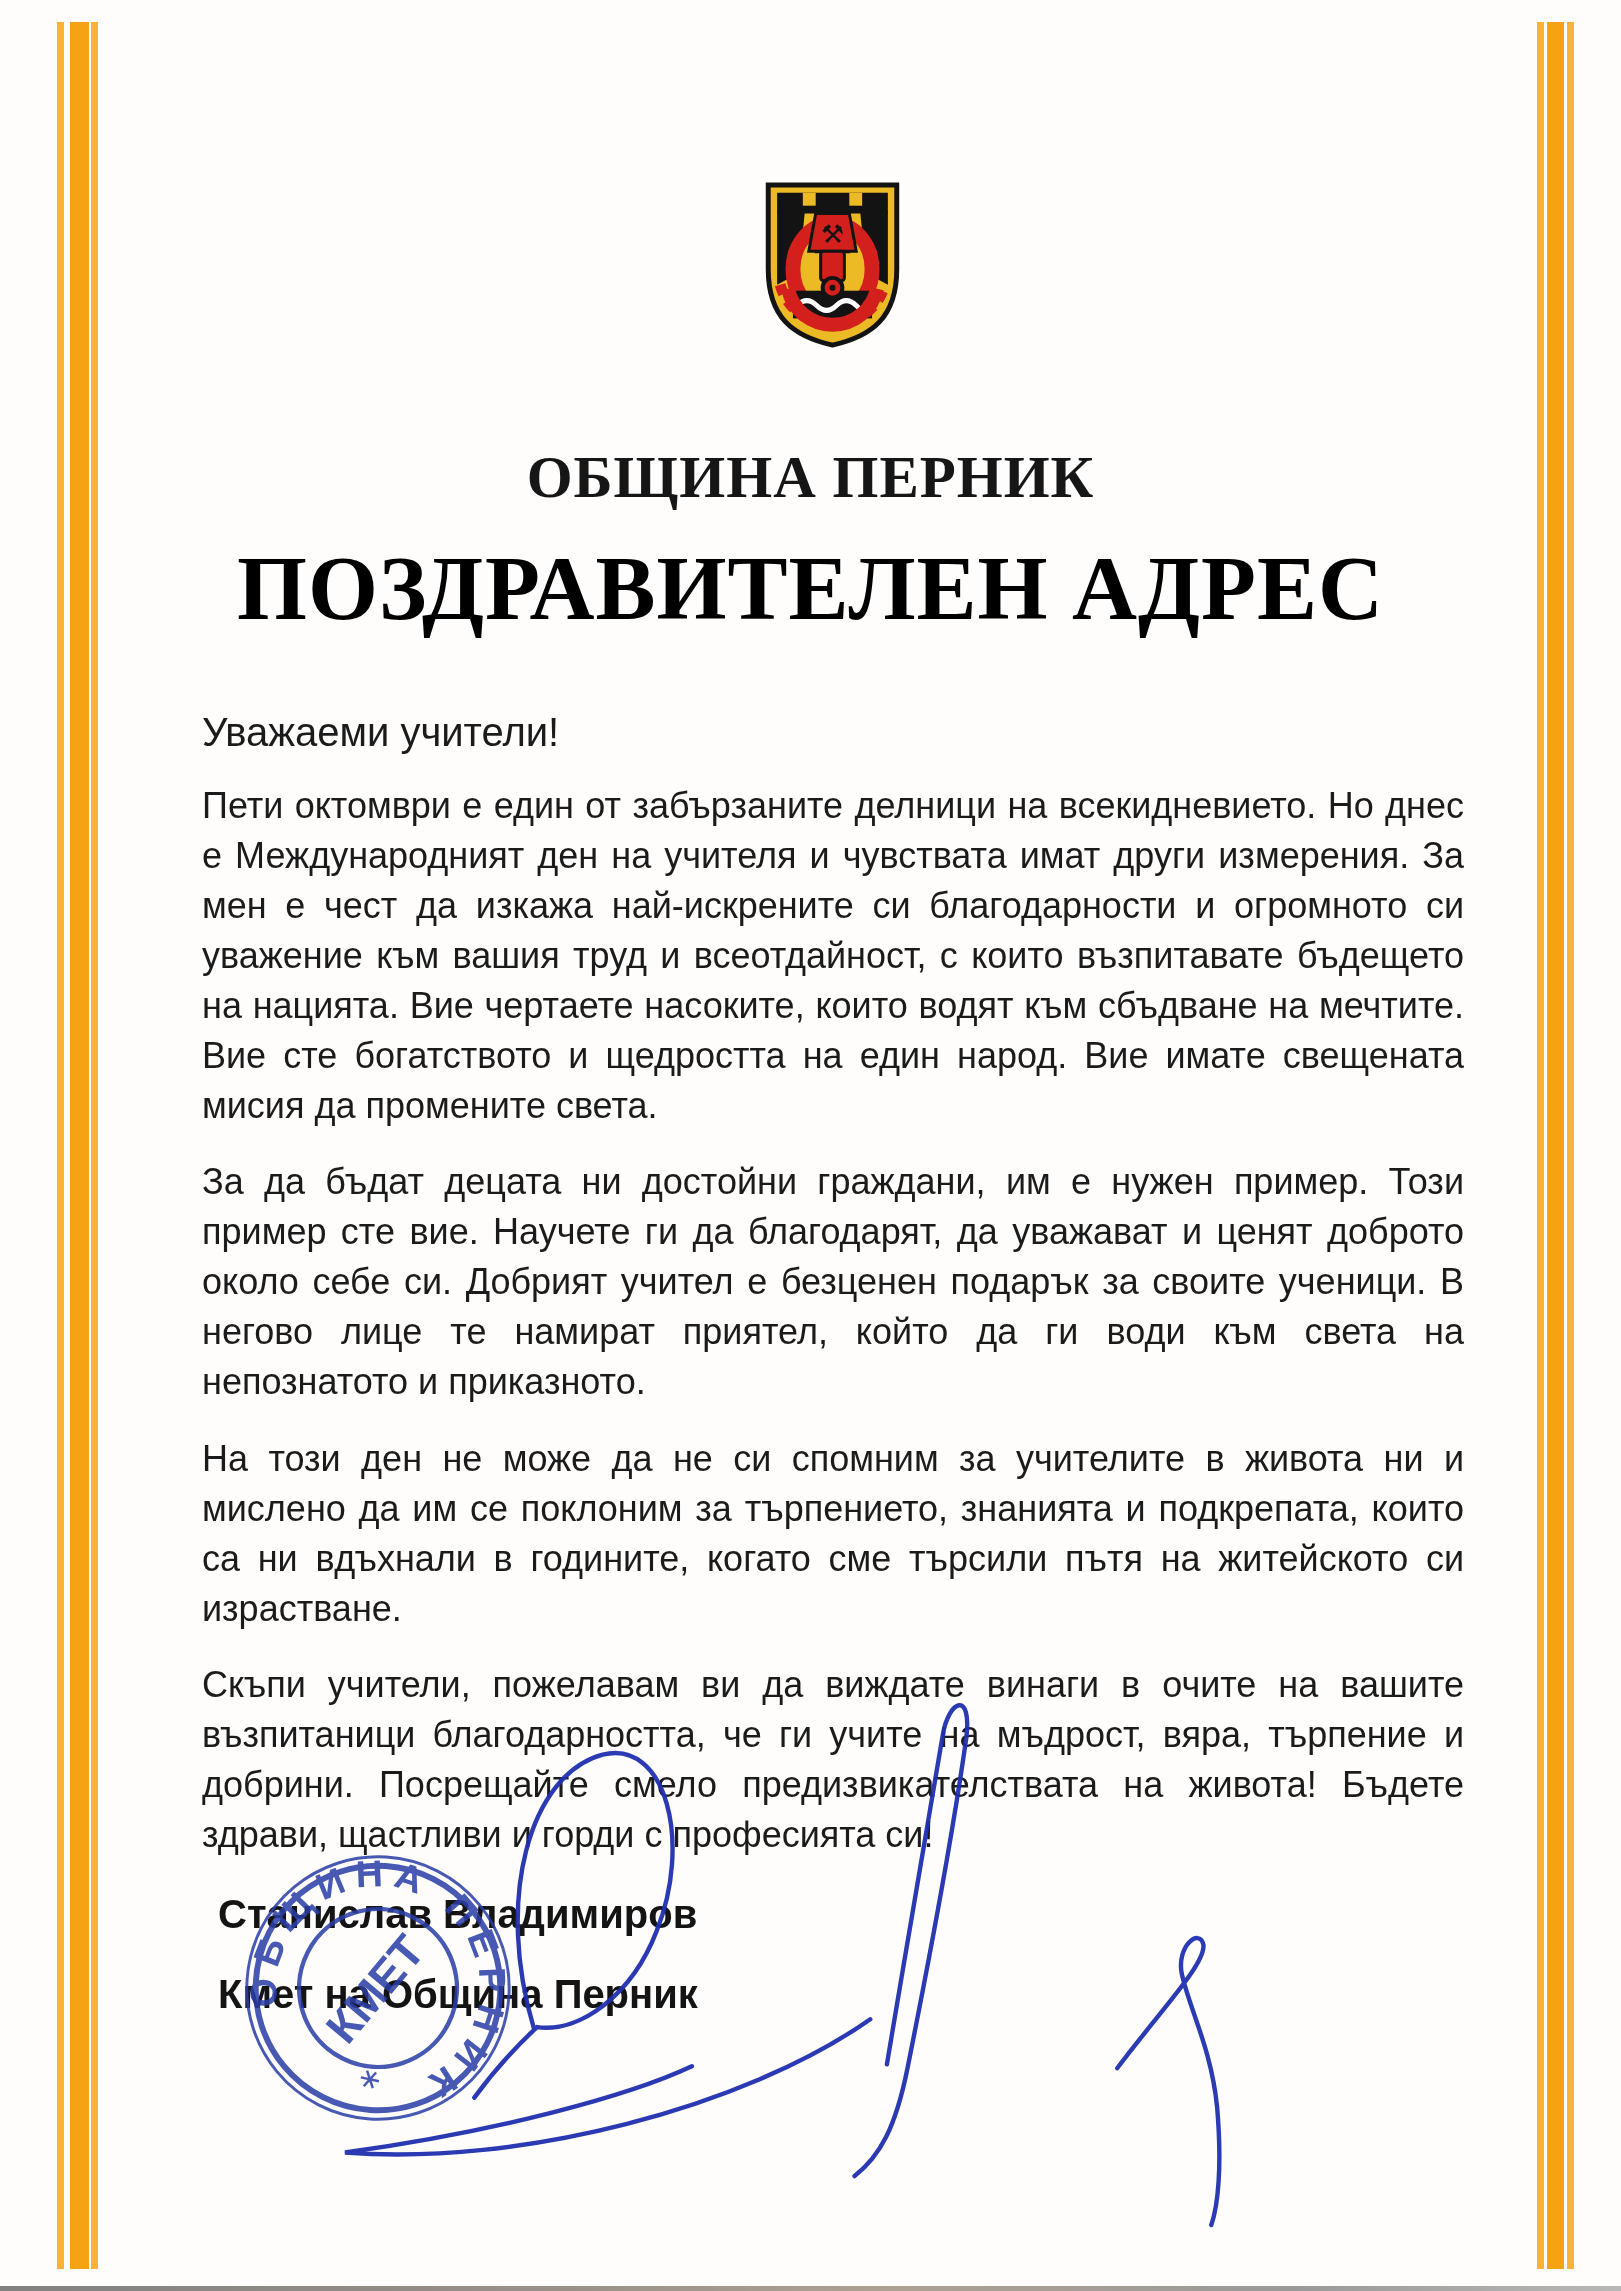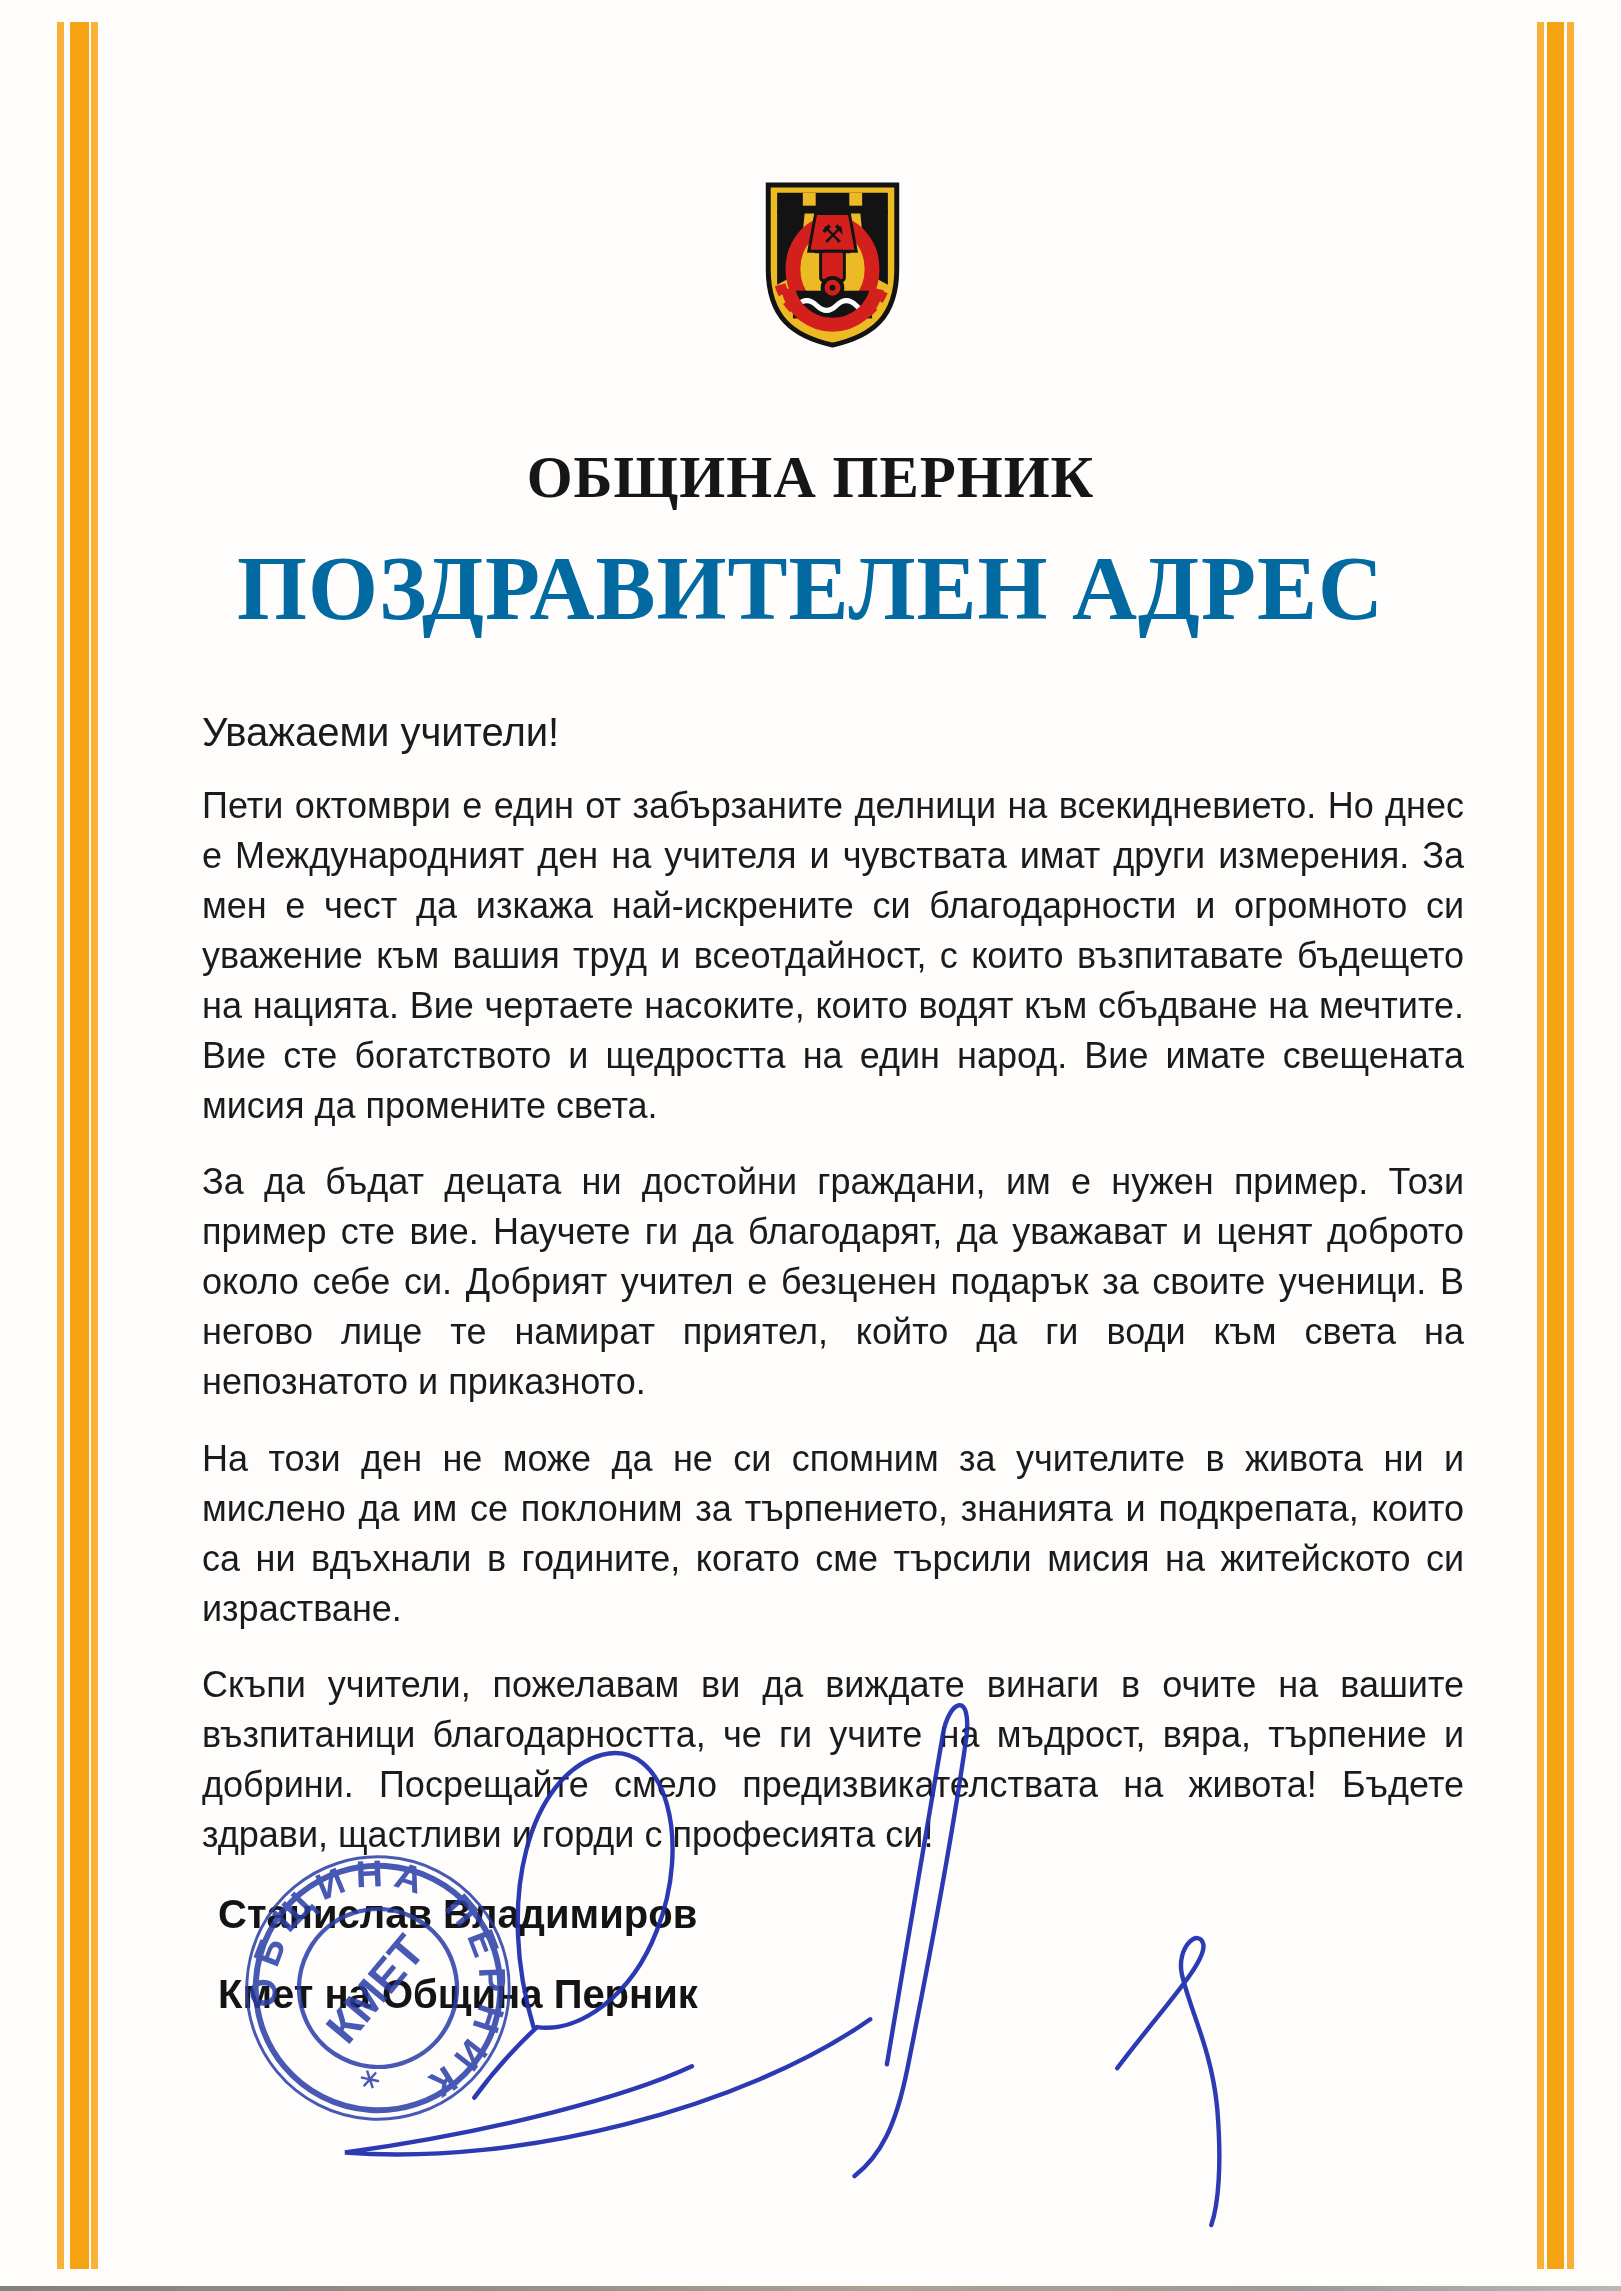--- a/index.html
+++ b/index.html
@@ -21,21 +21,21 @@
   .coa{position:absolute;left:761px;top:178px;}
 
   .org-title{
     position:absolute;left:0;top:443px;width:100%;text-align:center;
     font-family:"Liberation Serif",serif;font-weight:bold;font-size:59px;
     letter-spacing:1px;color:#161616;
   }
   .main-title{
     position:absolute;left:0;top:537px;width:100%;text-align:center;
     font-family:"Liberation Serif",serif;font-weight:bold;font-size:90px;
-    letter-spacing:1px;color:#0369a1;white-space:nowrap;
+    letter-spacing:1px;color:#000000;white-space:nowrap;
   }
 
   .letter{position:absolute;left:202px;top:710px;width:1262px;}
   .salutation{font-size:40px;margin:0 0 25.5px 0;}
   .letter p{font-size:36px;line-height:50px;text-align:justify;margin:0 0 26.5px 0;}
 
   .sign-block{position:absolute;left:218px;top:1892px;font-weight:bold;font-size:40px;color:#141414;}
   .sign-pos{margin-top:35px;}
 
   .stamp-svg{position:absolute;left:235px;top:1845px;opacity:.93;}
@@ -87,21 +87,21 @@
     </svg>
   </div>
 
   <div class="org-title">ОБЩИНА ПЕРНИК</div>
   <div class="main-title">ПОЗДРАВИТЕЛЕН АДРЕС</div>
 
   <div class="letter">
     <div class="salutation">Уважаеми учители!</div>
     <p>Пети октомври е един от забързаните делници на всекидневието. Но днес е Международният ден на учителя и чувствата имат други измерения. За мен е чест да изкажа най-искрените си благодарности и огромното си уважение към вашия труд и всеотдайност, с които възпитавате бъдещето на нацията. Вие чертаете насоките, които водят към сбъдване на мечтите. Вие сте богатството и щедростта на един народ. Вие имате свещената мисия да промените света.</p>
     <p>За да бъдат децата ни достойни граждани, им е нужен пример. Този пример сте вие. Научете ги да благодарят, да уважават и ценят доброто около себе си. Добрият учител е безценен подарък за своите ученици. В негово лице те намират приятел, който да ги води към света на непознатото и приказното.</p>
-    <p>На този ден не може да не си спомним за учителите в живота ни и мислено да им се поклоним за търпението, знанията и подкрепата, които са ни вдъхнали в годините, когато сме търсили мисия на житейското си израстване.</p>
+    <p>На този ден не може да не си спомним за учителите в живота ни и мислено да им се поклоним за търпението, знанията и подкрепата, които са ни вдъхнали в годините, когато сме търсили пътя на житейското си израстване.</p>
     <p>Скъпи учители, пожелавам ви да виждате винаги в очите на вашите възпитаници благодарността, че ги учите на мъдрост, вяра, търпение и добрини. Посрещайте смело предизвикателствата на живота! Бъдете здрави, щастливи и горди с професията си!</p>
   </div>
 
   <div class="sign-block">
     <div class="sign-name">Станислав Владимиров</div>
     <div class="sign-pos">Кмет на Община Перник</div>
   </div>
 
   <svg class="stamp-svg" width="286" height="286" viewBox="0 0 290 290">
     <defs>

